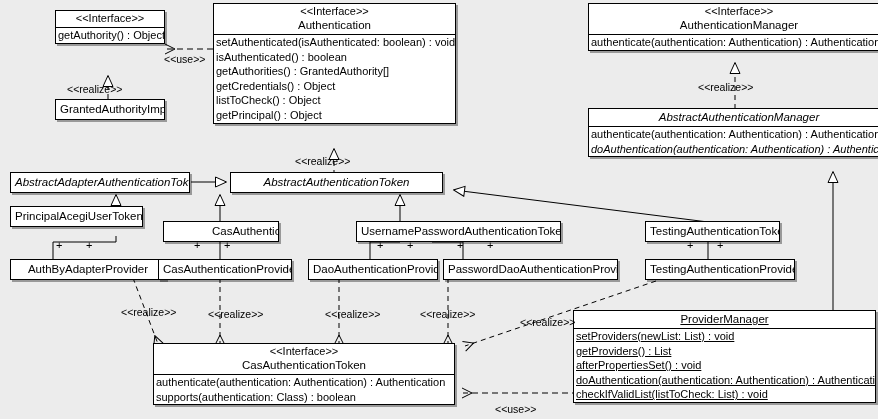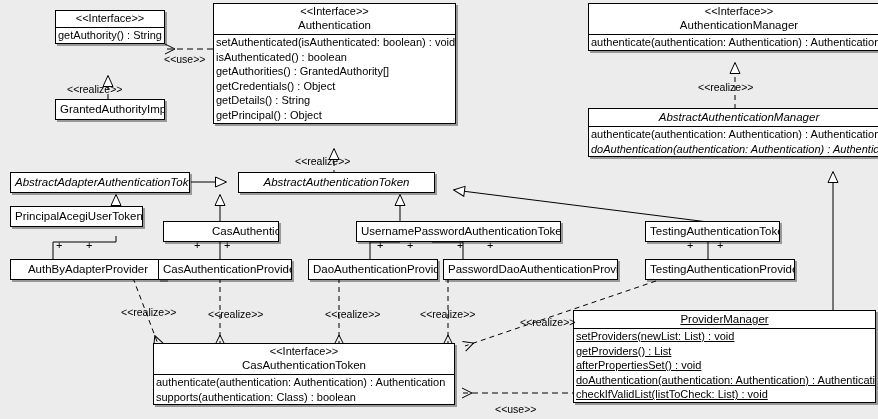--- a/index.html
+++ b/index.html
@@ -101,42 +101,42 @@
 
     <line x1="620" y1="393" x2="455" y2="393" stroke="#000" stroke-width="1" stroke-dasharray="6,4" marker-end="url(#openArrow)"></line>
   </svg>
 
   <div class="uclass" style="left:47px;top:10px;width:110px;">
     <div class="hdr">
       <div class="stereo">&lt;&lt;Interface&gt;&gt;</div>
     </div>
     <div class="sep"></div>
     <div class="ops">
-      <div class="op">getAuthority() : String</div>
+      <div class="op">getAuthority() : Object</div>
     </div>
   </div>
 
   <div class="uclass compact" style="left:47px;top:99px;width:110px;">
     <div class="hdr">
       <div class="cname">GrantedAuthorityImpl</div>
     </div>
   </div>
 
   <div class="uclass" style="left:205px;top:3px;width:243px;">
     <div class="hdr">
       <div class="stereo">&lt;&lt;Interface&gt;&gt;</div>
       <div class="cname">Authentication</div>
     </div>
     <div class="sep"></div>
     <div class="ops">
       <div class="op">setAuthenticated(isAuthenticated: boolean) : void</div>
       <div class="op">isAuthenticated() : boolean</div>
       <div class="op">getAuthorities() : GrantedAuthority[]</div>
       <div class="op">getCredentials() : Object</div>
-      <div class="op">getDetails() : String</div>
+      <div class="op">listToCheck() : Object</div>
       <div class="op">getPrincipal() : Object</div>
     </div>
   </div>
 
   <div class="uclass" style="left:580px;top:3px;width:302px;">
     <div class="hdr">
       <div class="stereo">&lt;&lt;Interface&gt;&gt;</div>
       <div class="cname">AuthenticationManager</div>
     </div>
     <div class="sep"></div>
@@ -155,21 +155,21 @@
       <div class="op abstract">doAuthentication(authentication: Authentication) : Authentication</div>
     </div>
   </div>
 
   <div class="uclass compact" style="left:2px;top:172px;width:180px;">
     <div class="hdr">
       <div class="cname abstract">AbstractAdapterAuthenticationToken</div>
     </div>
   </div>
 
-  <div class="uclass compact" style="left:230px;top:172px;width:197px;">
+  <div class="uclass compact" style="left:222px;top:172px;width:213px;">
     <div class="hdr">
       <div class="cname abstract">AbstractAuthenticationToken</div>
     </div>
   </div>
 
   <div class="uclass compact" style="left:2px;top:206px;width:133px;">
     <div class="hdr">
       <div class="cname">PrincipalAcegiUserToken</div>
     </div>
   </div>

